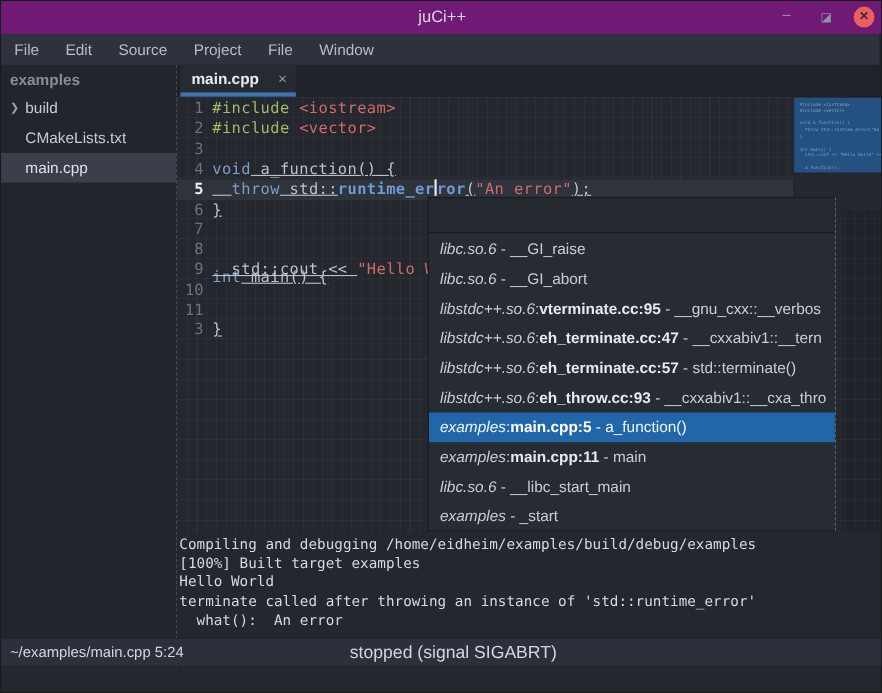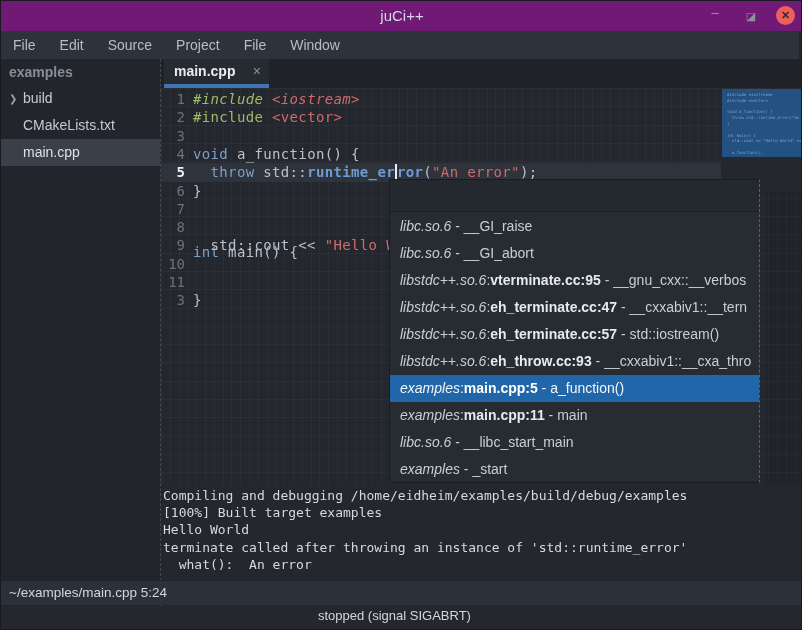--- a/index.html
+++ b/index.html
@@ -44,21 +44,21 @@
   .margin-shade{position:absolute;left:605px;top:0;width:37px;height:396px;
                 background:rgba(0,0,0,0.10);z-index:1;}
   .curline{position:absolute;left:0;width:560px;height:19px;background:#2e333c;z-index:1;}
   .ln{position:absolute;left:0;width:24px;height:18px;text-align:right;color:#6a717b;
       font-family:"DejaVu Sans Mono",monospace;font-size:14px;line-height:18px;z-index:2;}
   .ln.cur{color:#eceff2;font-weight:bold;}
   .codeline{position:absolute;left:32px;height:18px;white-space:pre;z-index:2;
             font-family:"DejaVu Sans Mono",monospace;font-size:14px;line-height:18px;
             letter-spacing:0.35px;color:#b9c1ca;}
   .tok-dir{color:#9fbb65;} .tok-str{color:#cf6a6a;} .tok-kw{color:#7f9fc6;}
-  .tok-type{color:#6b9cd6;font-weight:bold;} .tok-id{color:#b9c1ca;}
+  .tok-type{color:#6b9cd6;font-weight:bold;} .tok-id{color:#b9c1ca;text-decoration:underline;}
   .caret{display:inline-block;width:2px;height:15px;background:#e8ecf0;vertical-align:-2px;}
   
   .minimap{position:absolute;left:721px;top:88px;width:81px;height:68px;background:#235182;
            overflow:hidden;z-index:3;}
   .minimap pre{margin:0;padding:3px 0 0 5px;font-family:"DejaVu Sans Mono",monospace;
                font-size:4px;line-height:5.8px;color:rgba(205,222,242,0.55);}
   .tooltip-rest{position:absolute;left:721px;top:156px;width:81px;height:34px;
                 background:#24272e;z-index:3;}
   
   .popup{position:absolute;left:388px;top:178px;width:371px;height:304px;background:#272b32;
@@ -73,21 +73,21 @@
   .popup-row.selected .file{color:#ffffff;}
   
   .terminal{position:absolute;left:160px;top:483px;width:642px;height:122px;background:#24272e;
             padding:3px 0 0 2px;}
   .term-line{font-family:"DejaVu Sans Mono",monospace;font-size:13px;line-height:17.2px;
              color:#d6dade;white-space:pre;}
   
   .statusbar{position:absolute;left:0;top:579px;width:802px;height:25px;background:#2b303a;
              border-top:1px solid #20242b;}
   .status-left{position:absolute;left:8px;top:4px;color:#d2d7de;font-size:13.5px;}
-  .status-mid{position:absolute;left:317px;top:4px;color:#d2d7de;font-size:13px;margin-top:23px;}
+  .status-mid{position:absolute;left:317px;top:4px;color:#d2d7de;font-size:16px;}
 </style>
 </head>
 <body>
 
 <div id="app">
 
   <div class="titlebar">
     <div class="title">juCi++</div>
     <div class="winbtn btn-min">–</div>
     <div class="winbtn btn-restore">◪</div>
@@ -115,21 +115,21 @@
   <div class="tabbar">
     <div class="tab">
       <span class="tab-label">main.cpp</span>
       <span class="tab-close">×</span>
     </div>
   </div>
 
   <div class="editor" id="editor">
     <div class="margin-shade"></div>
   <div class="ln" style="top: 2px;">1</div>
-      <div class="codeline" style="top: 2px; font-style: italic;"><span class="tok-dir">#include </span><span class="tok-str">&lt;iostream&gt;</span></div>
+      <div class="codeline" style="top: 2px;"><span class="tok-dir">#include </span><span class="tok-str">&lt;iostream&gt;</span></div>
       <div class="ln" style="top: 20.3px;">2</div>
       <div class="codeline" style="top: 20.3px;"><span class="tok-dir">#include </span><span class="tok-str">&lt;vector&gt;</span></div>
       <div class="ln" style="top: 38.6px;">3</div>
       <div class="codeline" style="top: 38.6px;"></div>
       <div class="ln" style="top: 56.9px;">4</div>
       <div class="codeline" style="top: 56.9px;"><span class="tok-kw">void</span><span class="tok-id"> a_function() {</span></div>
       <div class="curline" style="top: 75.2px;"></div>
       <div class="ln cur" style="top: 75.2px;">5</div>
       <div class="codeline" style="top: 75.2px;"><span class="tok-id">  </span><span class="tok-kw">throw</span><span class="tok-id"> std::</span><span class="tok-type">runtime_er</span><span class="caret"></span><span class="tok-type">ror</span><span class="tok-id">(</span><span class="tok-str">"An error"</span><span class="tok-id">);</span></div>
       <div class="ln" style="top: 93.5px;">6</div>
@@ -163,21 +163,21 @@
   </div>
   <div class="tooltip-rest"></div>
 
   <div class="popup">
     <div class="popup-search"></div>
     <div class="popup-list" id="popup-list">
         <div class="popup-row"><span class="lib">libc.so.6</span><span> - </span><span class="func">__GI_raise</span></div>
         <div class="popup-row"><span class="lib">libc.so.6</span><span> - </span><span class="func">__GI_abort</span></div>
         <div class="popup-row"><span class="lib">libstdc++.so.6</span><span>:</span><span class="file">vterminate.cc:95</span><span> - </span><span class="func">__gnu_cxx::__verbos</span></div>
         <div class="popup-row"><span class="lib">libstdc++.so.6</span><span>:</span><span class="file">eh_terminate.cc:47</span><span> - </span><span class="func">__cxxabiv1::__tern</span></div>
-        <div class="popup-row"><span class="lib">libstdc++.so.6</span><span>:</span><span class="file">eh_terminate.cc:57</span><span> - </span><span class="func">std::iostream()</span></div>
+        <div class="popup-row"><span class="lib">libstdc++.so.6</span><span>:</span><span class="file">eh_terminate.cc:57</span><span> - </span><span class="func">std::terminate()</span></div>
         <div class="popup-row"><span class="lib">libstdc++.so.6</span><span>:</span><span class="file">eh_throw.cc:93</span><span> - </span><span class="func">__cxxabiv1::__cxa_thro</span></div>
         <div class="popup-row selected"><span class="lib">examples</span><span>:</span><span class="file">main.cpp:5</span><span> - </span><span class="func">a_function()</span></div>
         <div class="popup-row"><span class="lib">examples</span><span>:</span><span class="file">main.cpp:11</span><span> - </span><span class="func">main</span></div>
         <div class="popup-row"><span class="lib">libc.so.6</span><span> - </span><span class="func">__libc_start_main</span></div>
         <div class="popup-row"><span class="lib">examples</span><span> - </span><span class="func">_start</span></div>
       </div>
   </div>
 
   <div class="terminal" id="terminal">
       <div class="term-line">Compiling and debugging /home/eidheim/examples/build/debug/examples</div>

